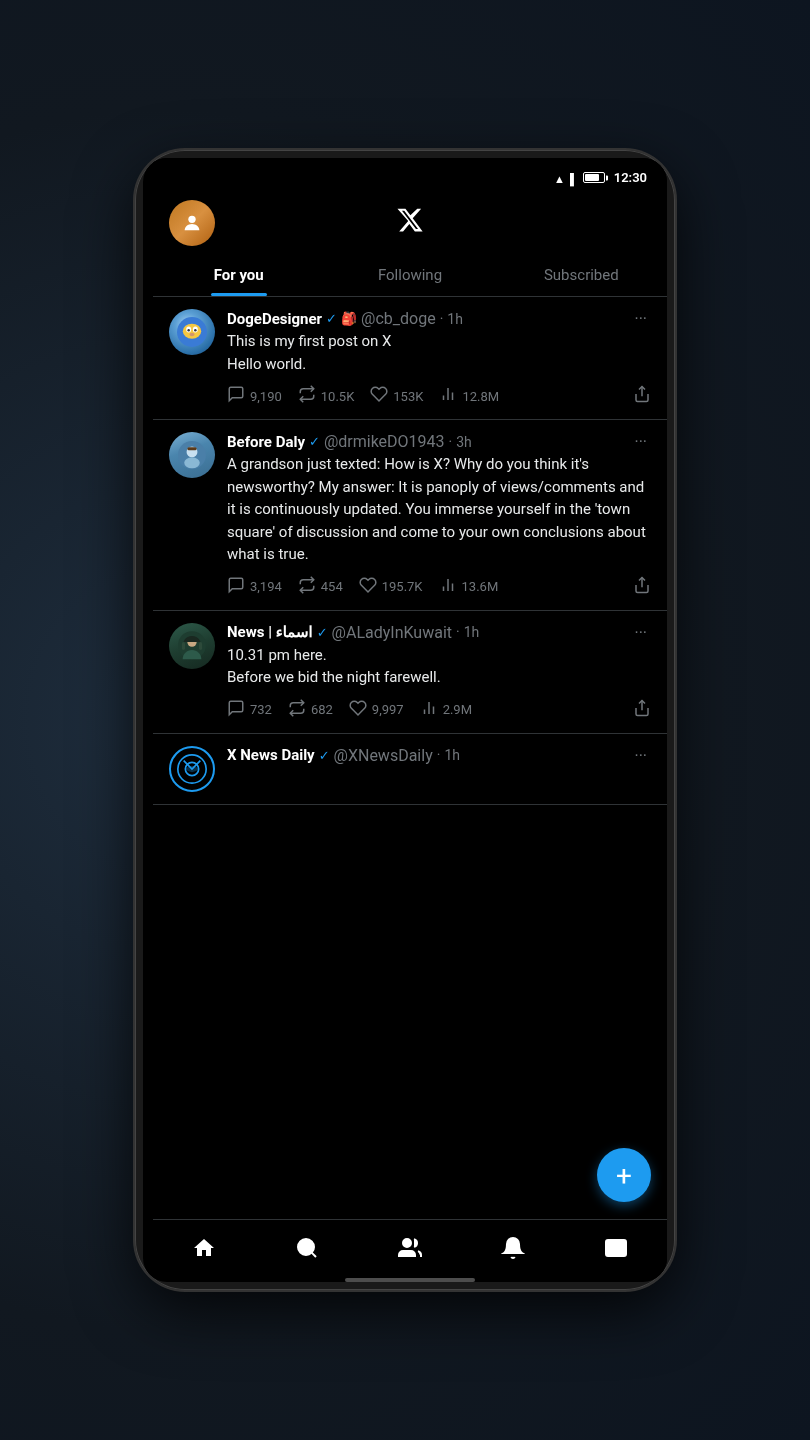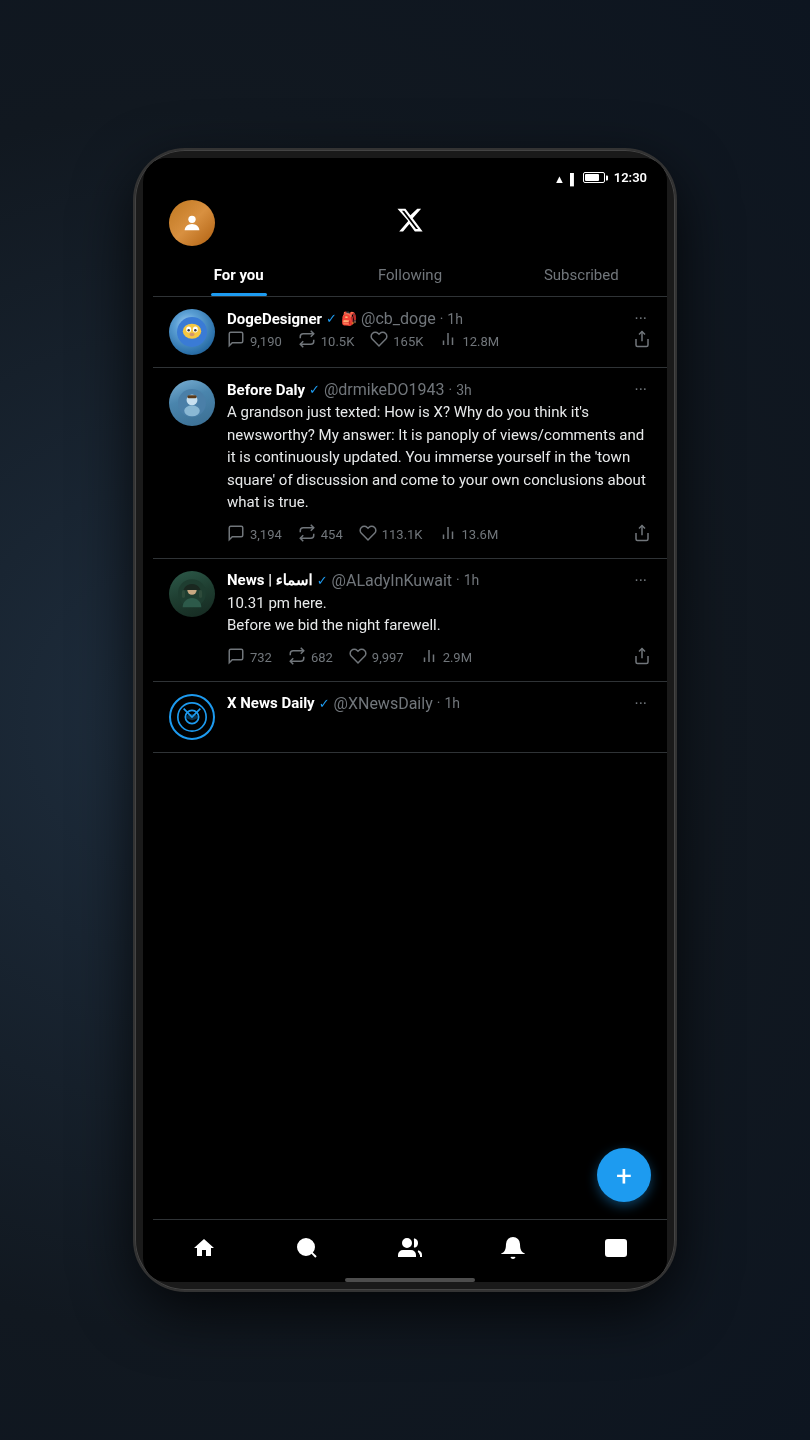--- a/index.html
+++ b/index.html
@@ -411,20 +411,21 @@
         <div class="tweet-body">
           <div class="tweet-header">
             <span class="tweet-name">DogeDesigner</span>
             <span class="verified-badge">✓</span>
             <span class="emoji-badge">🎒</span>
             <span class="tweet-handle">@cb_doge</span>
             <span class="tweet-time">·</span>
             <span class="tweet-time">1h</span>
             <span class="tweet-more">···</span>
           </div>
+          <div class="tweet-content">This is my first post on X<br>Hello world.</div>
           <div class="tweet-actions">
             <div class="action-item">
               <span class="action-icon">
                 <svg width="18" height="18" viewBox="0 0 24 24" fill="none" stroke="#71767b" stroke-width="2">
                     <path d="M21 15a2 2 0 0 1-2 2H7l-4 4V5a2 2 0 0 1 2-2h14a2 2 0 0 1 2 2z"></path>
                   </svg>
               </span>
               <span>9,190</span>
             </div>
             <div class="action-item">
@@ -437,21 +438,21 @@
                   </svg>
               </span>
               <span>10.5K</span>
             </div>
             <div class="action-item">
               <span class="action-icon">
                 <svg width="18" height="18" viewBox="0 0 24 24" fill="none" stroke="#71767b" stroke-width="2">
                     <path d="M20.84 4.61a5.5 5.5 0 0 0-7.78 0L12 5.67l-1.06-1.06a5.5 5.5 0 0 0-7.78 7.78l1.06 1.06L12 21.23l7.78-7.78 1.06-1.06a5.5 5.5 0 0 0 0-7.78z"></path>
                   </svg>
               </span>
-              <span>165K</span>
+              <span>153K</span>
             </div>
             <div class="action-item">
               <span class="action-icon">
                 <svg width="18" height="18" viewBox="0 0 24 24" fill="none" stroke="#71767b" stroke-width="2">
                     <line x1="18" y1="20" x2="18" y2="10"></line>
                     <line x1="12" y1="20" x2="12" y2="4"></line>
                     <line x1="6" y1="20" x2="6" y2="14"></line>
                   </svg>
               </span>
               <span>12.8M</span>
@@ -507,21 +508,21 @@
                   </svg>
               </span>
               <span>454</span>
             </div>
             <div class="action-item">
               <span class="action-icon">
                 <svg width="18" height="18" viewBox="0 0 24 24" fill="none" stroke="#71767b" stroke-width="2">
                     <path d="M20.84 4.61a5.5 5.5 0 0 0-7.78 0L12 5.67l-1.06-1.06a5.5 5.5 0 0 0-7.78 7.78l1.06 1.06L12 21.23l7.78-7.78 1.06-1.06a5.5 5.5 0 0 0 0-7.78z"></path>
                   </svg>
               </span>
-              <span>113.1K</span>
+              <span>195.7K</span>
             </div>
             <div class="action-item">
               <span class="action-icon">
                 <svg width="18" height="18" viewBox="0 0 24 24" fill="none" stroke="#71767b" stroke-width="2">
                     <line x1="18" y1="20" x2="18" y2="10"></line>
                     <line x1="12" y1="20" x2="12" y2="4"></line>
                     <line x1="6" y1="20" x2="6" y2="14"></line>
                   </svg>
               </span>
               <span>13.6M</span>

